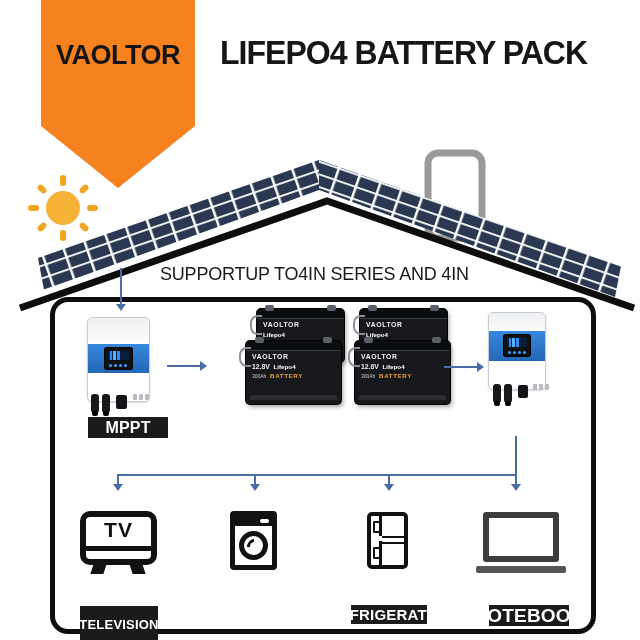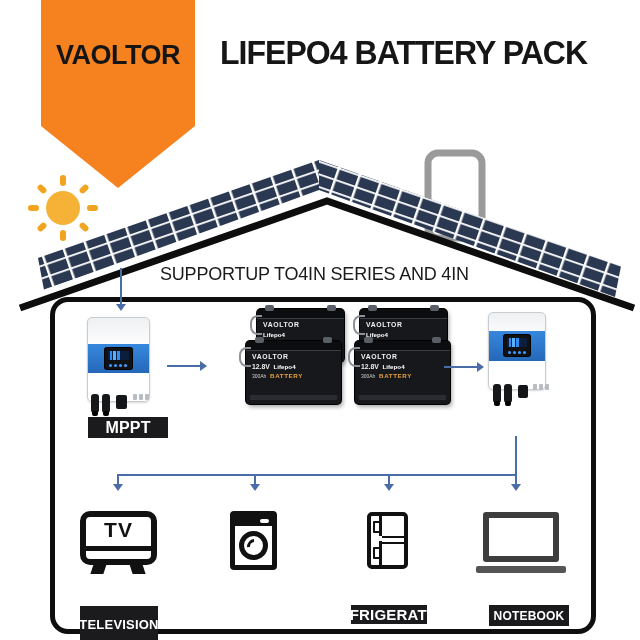--- a/index.html
+++ b/index.html
@@ -262,15 +262,15 @@
     <div class="fridge-h" style="top:26px;"></div>
     <div class="fridge-handle" style="top:5px;"></div>
     <div class="fridge-handle" style="top:31px;"></div>
   </div>
   <div class="fridge-foot" style="left:371px;"></div>
   <div class="fridge-foot" style="left:394px;"></div>
   <div class="tag" style="left:351px;top:605px;width:76px;height:19px;font-size:15px;">REFRIGERATOR</div>
 
   <div class="abs laptop-screen"></div>
   <div class="abs laptop-base"></div>
-  <div class="tag" style="left:489px;top:605px;width:80px;height:21px;font-size:12px;">NOTEBOOK</div>
+  <div class="tag" style="left:489px;top:605px;width:80px;height:21px;font-size:19px;">NOTEBOOK</div>
 
 </div>
 
 </body></html>

